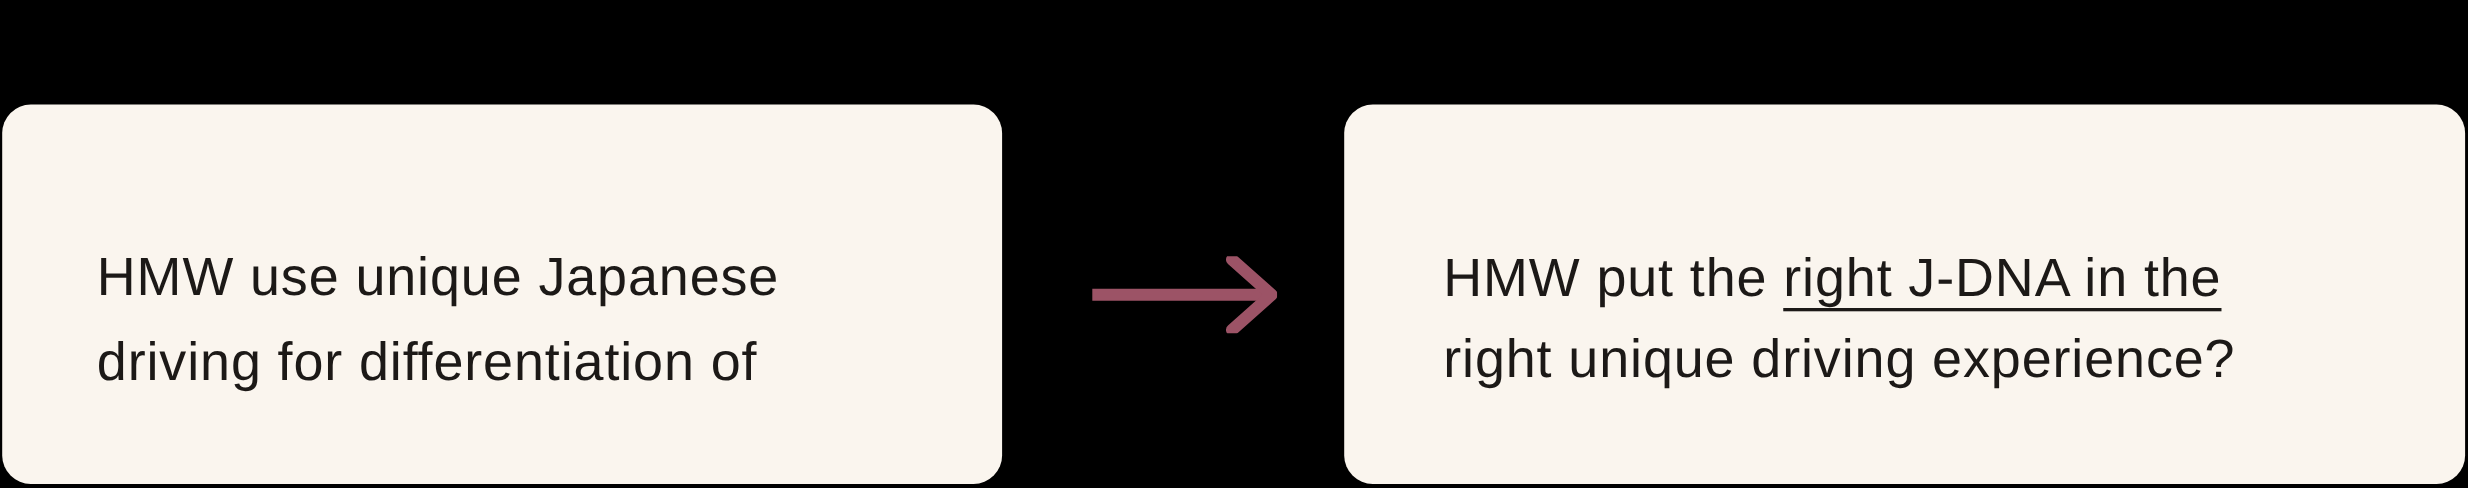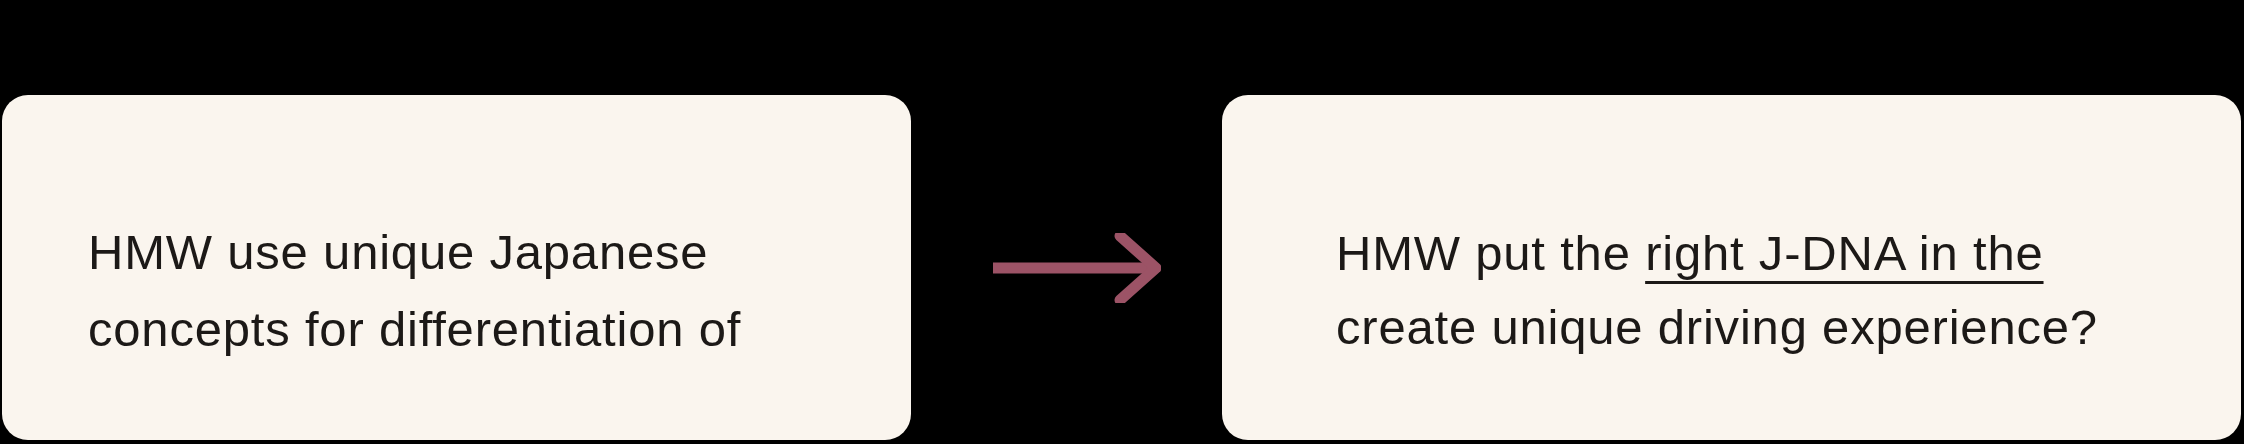--- a/index.html
+++ b/index.html
@@ -37,21 +37,20 @@
   }
   .card-text {
     color: var(--text, #1C1917);
     font-size: 49px;
     line-height: 77px;
     font-weight: 500;
     letter-spacing: 0.8px;
   }
   .card-right .card-text {
     line-height: 74px;
-    margin-left: 24px;
   }
   .line {
     white-space: pre;
   }
   .u {
     text-decoration: underline;
     text-decoration-thickness: 3px;
     text-underline-offset: 11px;
     text-decoration-color: var(--text, #1C1917);
   }
@@ -69,31 +68,31 @@
   }
 </style>
 </head>
 <body>
 
 <div class="stage">
 
   <div class="card card-left">
     <div class="card-text">
       <div class="line">HMW use unique Japanese</div>
-      <div class="line">concepts for differentiation of</div>
+      <div class="line">driving for differentiation of</div>
     </div>
   </div>
 
   <div class="arrow-wrap">
     <svg viewBox="0 0 170 70" xmlns="http://www.w3.org/2000/svg" aria-hidden="true">
       <line x1="2" y1="35" x2="158" y2="35" stroke="#9C5366" stroke-width="11" stroke-linecap="butt"></line>
       <polyline points="129,3 165,35 129,67" fill="none" stroke="#9C5366" stroke-width="11" stroke-linecap="round" stroke-linejoin="round"></polyline>
     </svg>
   </div>
 
   <div class="card card-right">
     <div class="card-text">
       <div class="line"><span>HMW put the </span><span class="u">right J-DNA in the</span><span></span></div>
-      <div class="line"><span>create unique driving experience?</span><span class=""></span><span></span></div>
+      <div class="line"><span>right unique driving experience?</span><span class=""></span><span></span></div>
     </div>
   </div>
 
 </div>
 
 </body></html>

